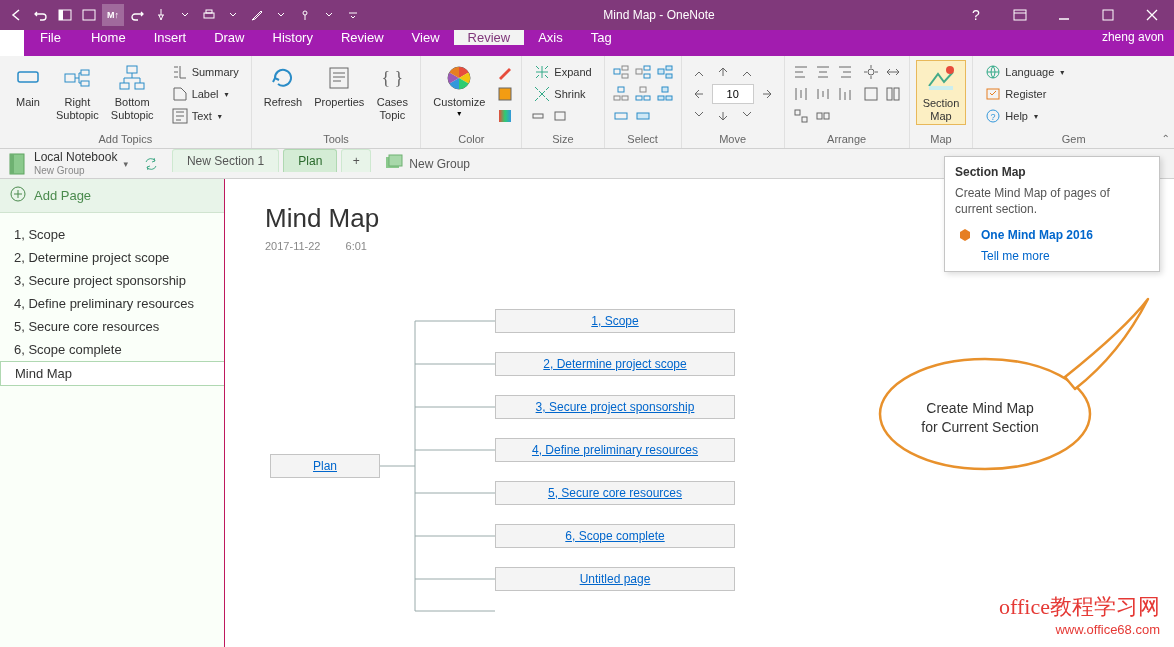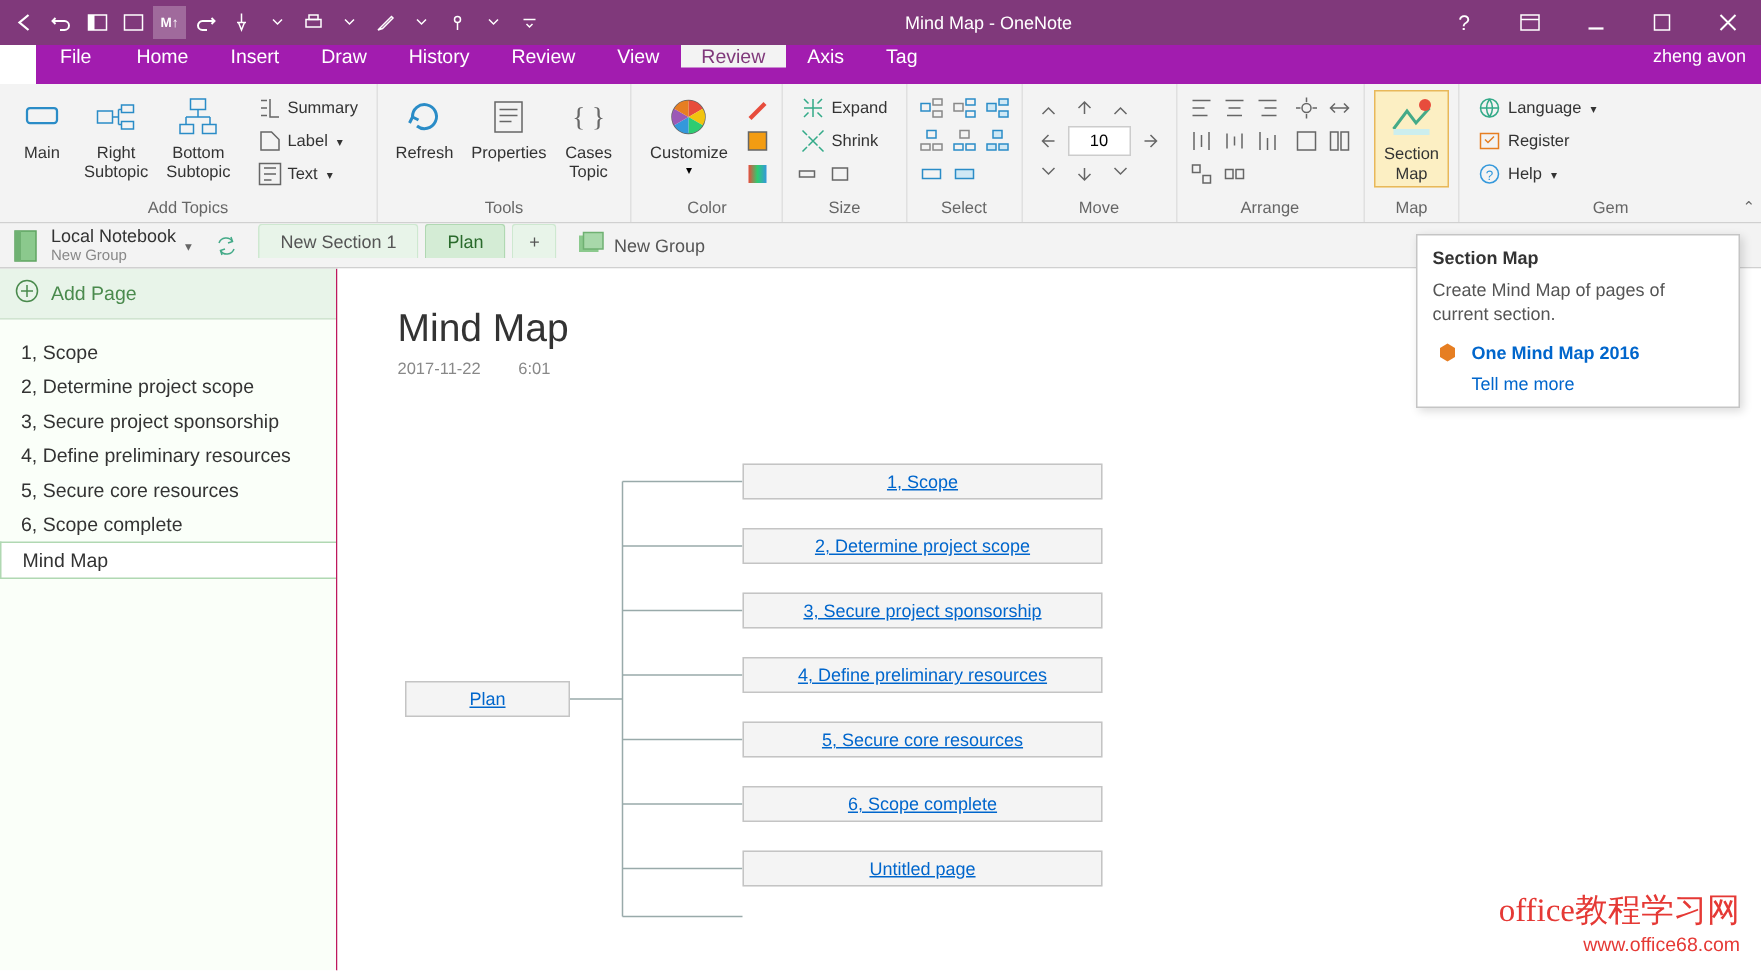--- a/index.html
+++ b/index.html
@@ -746,20 +746,30 @@
           <a>5, Secure core resources</a>
         </div>
       <div class="mm-node" style="top:215px">
           <a>6, Scope complete</a>
         </div>
       <div class="mm-node" style="top:258px">
           <a>Untitled page</a>
         </div>
     </div>
 
+    <div class="callout">
+      <svg>
+          <ellipse cx="115" cy="85" rx="105" ry="55" fill="#fff" stroke="#e8912c" stroke-width="2.5"></ellipse>
+          <path d="M195 48 Q 255 0 278 -30 Q 250 25 205 60 Z" fill="#fff" stroke="#e8912c" stroke-width="2.5" stroke-linejoin="round"></path>
+        </svg>
+      <div class="callout-text">
+        <div>Create Mind Map</div>
+        <div>for Current Section</div>
+      </div>
+    </div>
 
     <div class="watermark">
       <div class="l1"><span class="en">office</span><span>教程学习网</span></div>
       <div class="l2">www.office68.com</div>
     </div>
   </div>
 </div>
 
 <div class="tip">
   <div class="tip-title">Section Map</div>

